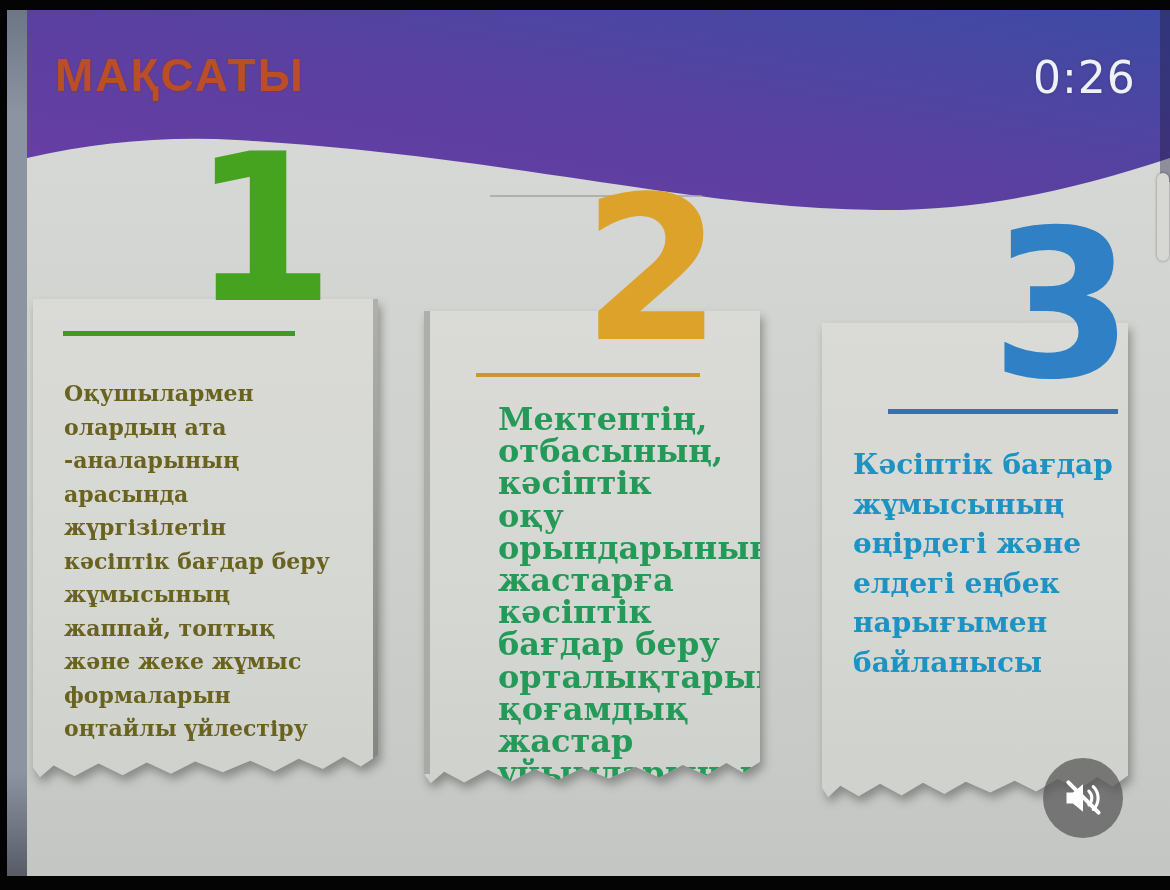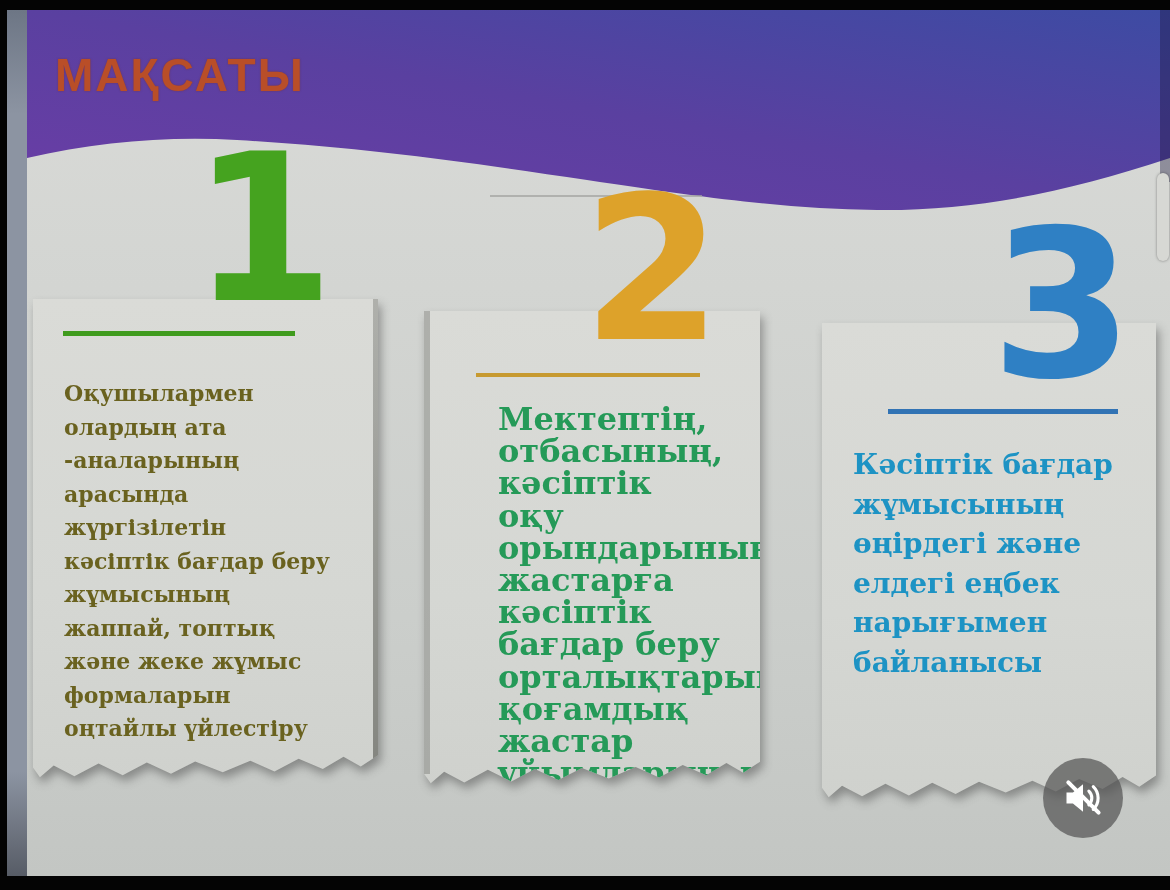--- a/index.html
+++ b/index.html
@@ -68,20 +68,21 @@
           <stop offset="1" style="stop-color: rgb(61, 75, 163);"></stop>
         </linearGradient>
       </defs>
       <path d="M0,148 C70,132 140,126 210,130 C340,138 440,152 560,170
                C680,188 760,199 850,200 C950,201 1040,182 1143,148
                L1143,0 L0,0 Z" fill="url(#hdr)"></path>
     </svg>
 
     <div class="slide-title" style="color: rgb(185, 78, 40);">МАҚСАТЫ</div>
 
+    <div class="timer">0:26</div>
 
     <div class="faint-line"></div>
 
     <div class="sb-track"></div>
     <div class="sb-thumb"></div>
 
     <div class="num num1" style="color: rgb(69, 163, 31);">1</div>
     <div class="rule rule1" style="background-color: rgb(63, 155, 29);"></div>
     <div class="card" style="left:6px;top:289px;width:345px;height:488px;">
       <div class="paper edge-r">
@@ -112,21 +113,21 @@
 қоғамдық жастар
 ұйымдарының,
 әлеуметтік
 серіктестердің өзара
 байланысы</div>
       </div>
     </div>
 
     <div class="num num3" style="color: rgb(47, 128, 196);">3</div>
     <div class="rule rule3" style="background-color: rgb(49, 115, 180);"></div>
-    <div class="card" style="left:795px;top:313px;width:334px;height:484px;">
+    <div class="card" style="left:795px;top:313px;width:306px;height:484px;">
       <div class="paper">
         <div class="card-text card3-text" style="color: rgb(29, 147, 196);">Кәсіптік бағдар
 жұмысының
 өңірдегі және
 елдегі еңбек
 нарығымен
 байланысы</div>
       </div>
     </div>
 

